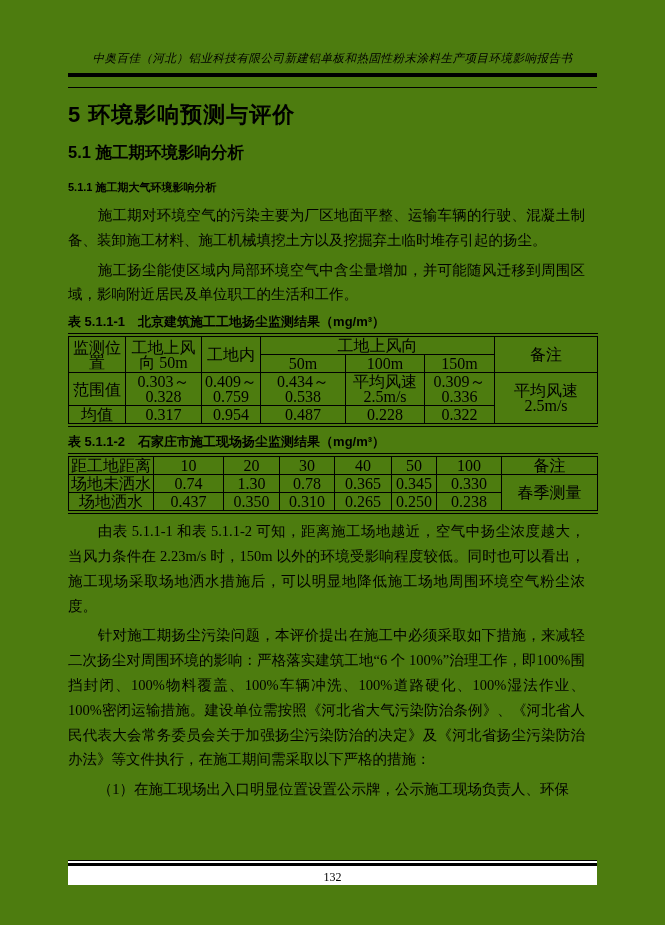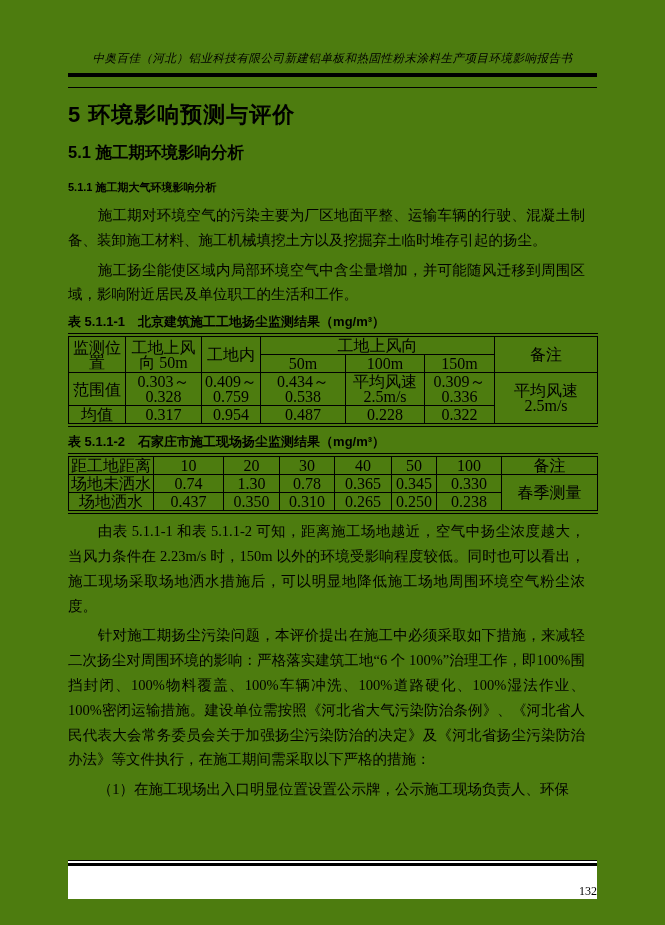--- a/index.html
+++ b/index.html
@@ -61,21 +61,21 @@
     padding:1px 2px;
     line-height:15px;
     overflow:hidden;
   }
   .footer{
     position:absolute;left:68px;right:68px;top:860px;
     background:#fff;
   }
   .f-thin{height:1.2px;background:#000;}
   .f-thick{height:3px;background:#000;margin-top:2px;}
-  .f-num{font-size:12px;line-height:15px;margin-top:18px;text-align:right;}
+  .f-num{font-size:12px;line-height:15px;margin-top:4px;text-align:center;}
 </style>
 </head>
 <body>
 
 <div class="page">
   <div class="content">
     <div class="doc-header">中奥百佳（河北）铝业科技有限公司新建铝单板和热固性粉末涂料生产项目环境影响报告书</div>
     <div class="rule-thick"></div>
     <div class="rule-thin"></div>
 

